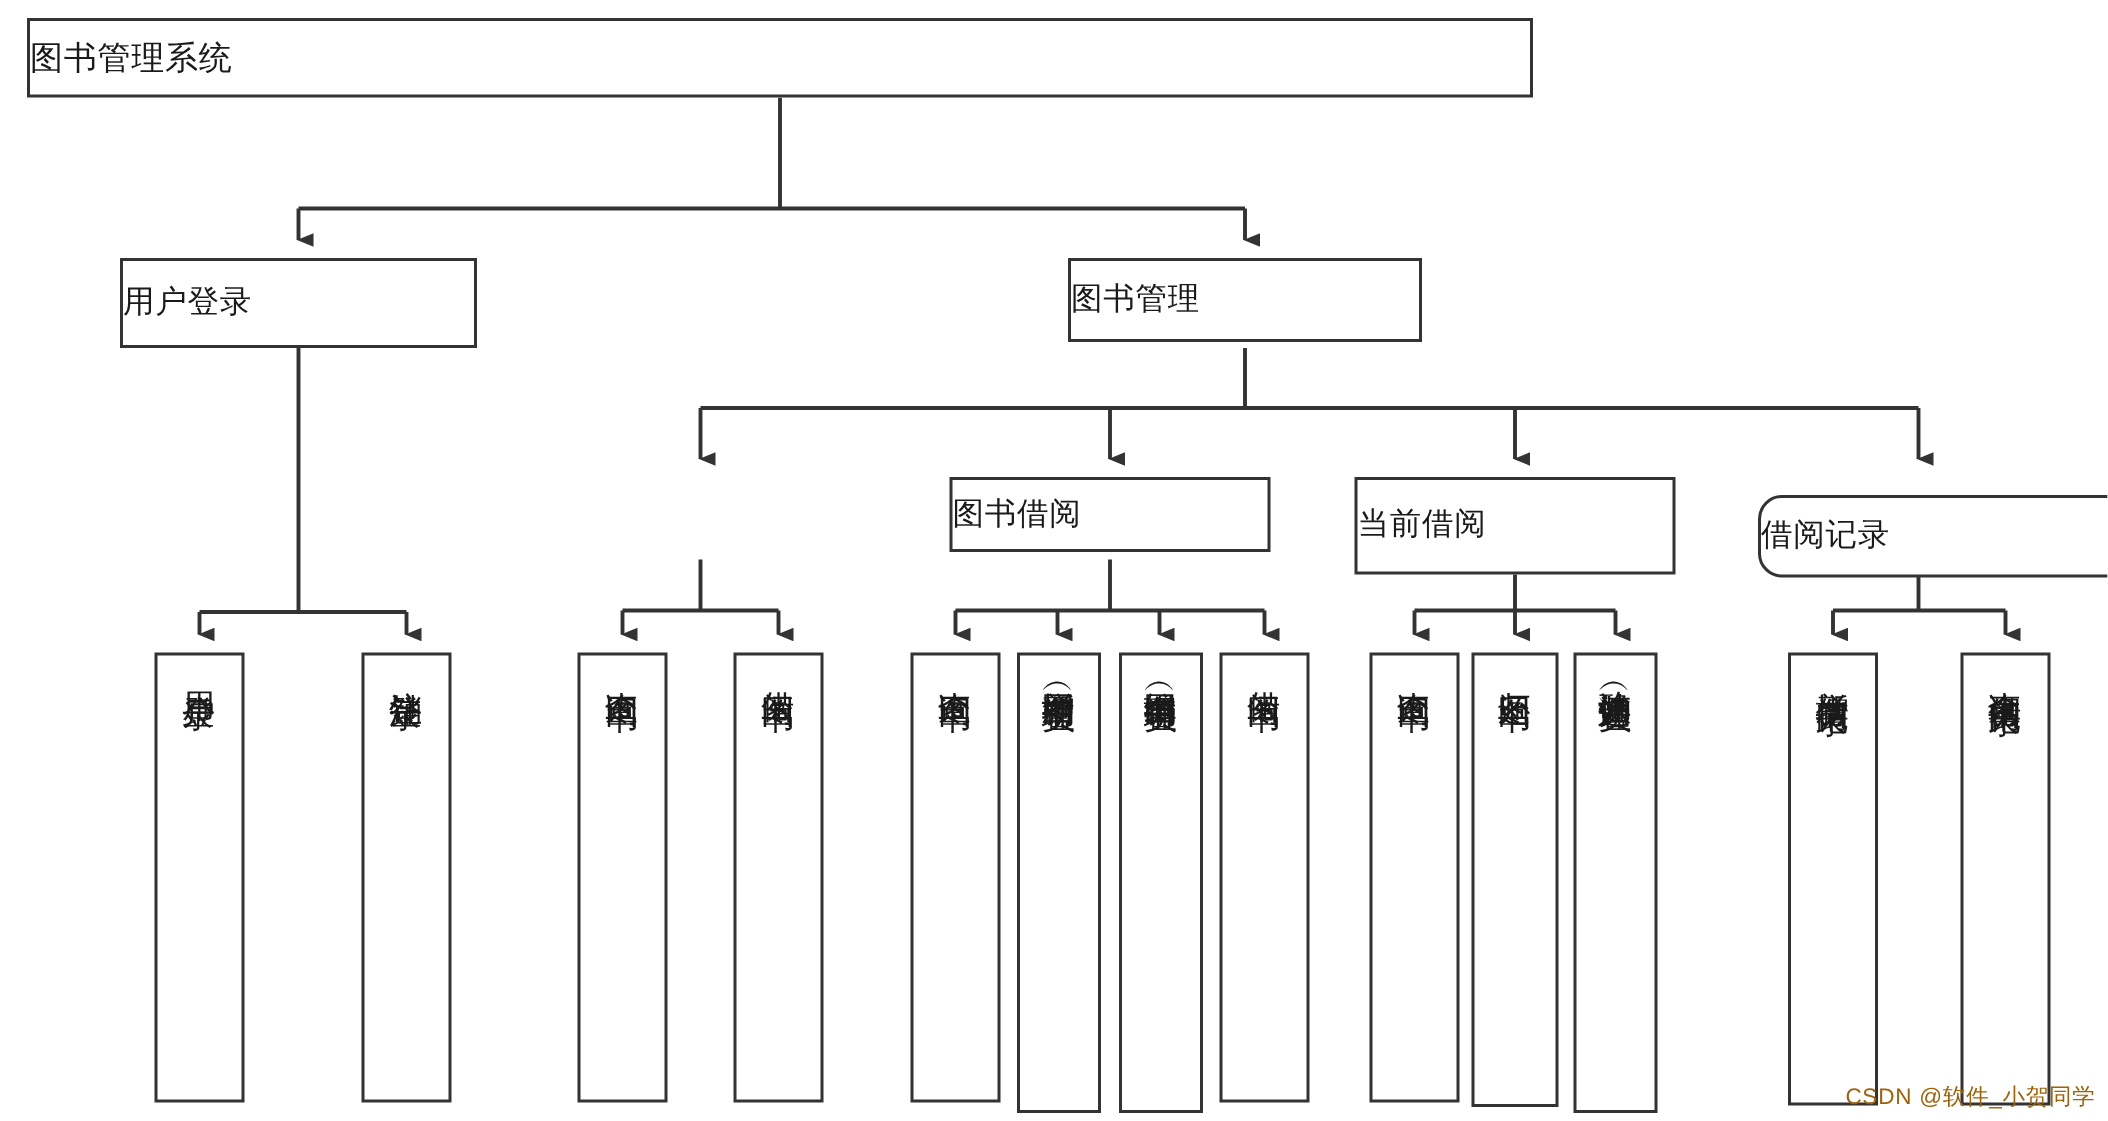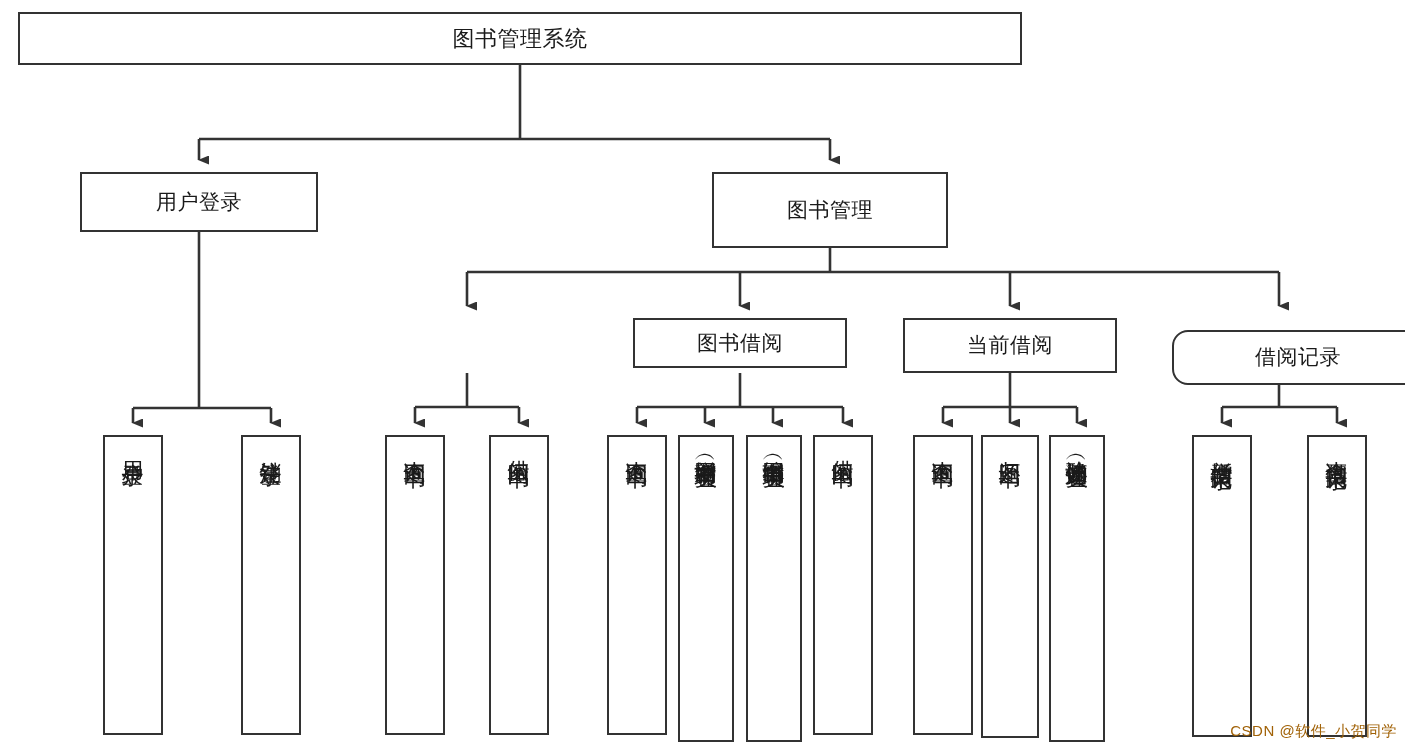--- a/index.html
+++ b/index.html
@@ -26,21 +26,21 @@
     height: 747px;
     pointer-events: none;
   }
   .node {
     position: absolute;
     box-sizing: border-box;
     border: 2.4px solid #333333;
     background: #ffffff;
     display: flex;
     align-items: center;
-    justify-content: center;
+    justify-content: flex-start;
     color: #1a1a1a;
   }
   .node .label {
     display: block;
     text-align: center;
     line-height: 1.18;
     white-space: nowrap;
   }
   
   .node.horiz .label {
@@ -134,28 +134,28 @@
     </g>
   </svg>
 
   <div class="node horiz root" style="left:18px; top:12px; width:1004px; height:53px;">
     <span class="label">图书管理系统</span>
   </div>
 
   <div class="node horiz" style="left:80px; top:172px; width:238px; height:60px;">
     <span class="label">用户登录</span>
   </div>
-  <div class="node horiz" style="left:712px; top:172px; width:236px; height:76px;">
+  <div class="node horiz" style="left:712px; top:172px; width:236px; height:56px;">
     <span class="label">图书管理</span>
   </div>
 
   <div class="node horiz" style="left:633px; top:318px; width:214px; height:50px;">
     <span class="label">图书借阅</span>
   </div>
-  <div class="node horiz" style="left:903px; top:318px; width:214px; height:55px;">
+  <div class="node horiz" style="left:903px; top:318px; width:214px; height:65px;">
     <span class="label">当前借阅</span>
   </div>
   <div class="node horiz" style="left:1172px; top:330px; width:252px; height:55px;border-radius:16px;">
     <span class="label">借阅记录</span>
   </div>
 
   <div class="node vert" style="left:103px; top:435px; width:60px; height:300px;">
     <span class="label">用户登录</span>
   </div>
   <div class="node vert" style="left:241px; top:435px; width:60px; height:300px;">

